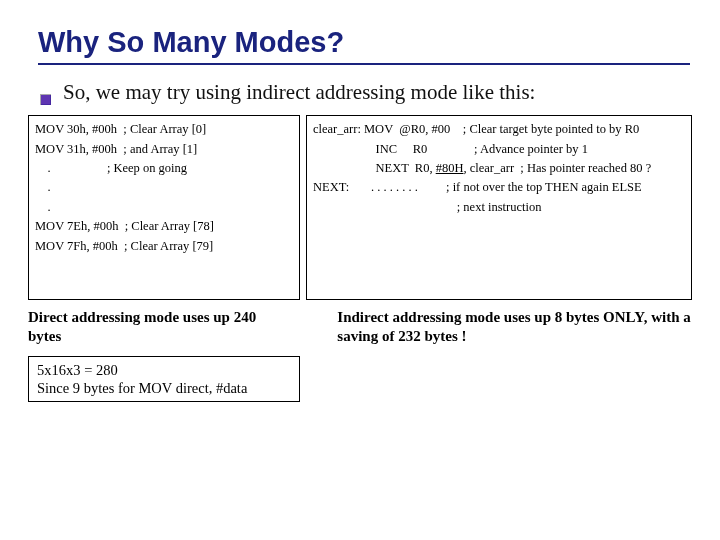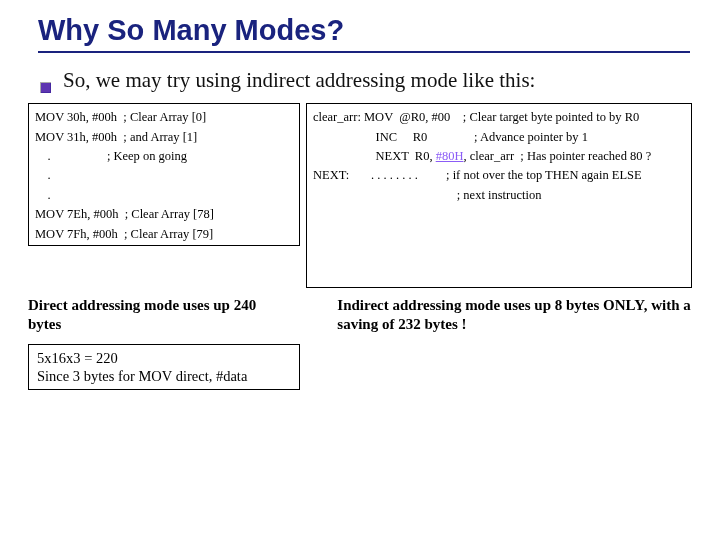--- a/index.html
+++ b/index.html
@@ -22,20 +22,21 @@
     padding-bottom: 4px;
     margin-bottom: 14px;
     margin-left: 12px;
     margin-right: 4px;
   }
   .title {
     font-family: Arial, Helvetica, sans-serif;
     font-size: 29px;
     font-weight: bold;
     color: #1a237e;
+    margin-top: 12px;
   }
   .intro-row {
     display: flex;
     align-items: flex-end;
     margin-left: 14px;
     margin-bottom: 10px;
   }
   .bullet {
     width: 11px;
     height: 11px;
@@ -57,28 +58,28 @@
   }
   .box {
     border: 1.5px solid #000;
     padding: 4px 6px;
     font-size: 12.5px;
     line-height: 1.55;
     font-family: Georgia, serif;
   }
   .left-box {
     width: 272px;
-    height: 143px;
+    height: 185px;
   }
   .right-box {
     width: 386px;
     height: 185px;
   }
   .code-line { white-space: pre; }
-  .red { color: #8b5cf6; text-decoration: underline; }
+  .red { color: #000000; text-decoration: underline; }
   .caption-row {
     display: flex;
     gap: 22px;
     margin-top: 8px;
     margin-left: 2px;
   }
   .caption {
     font-size: 15px;
     font-weight: bold;
     line-height: 1.25;
@@ -127,17 +128,17 @@
       <div class="code-line">                                              ; next instruction</div>
     </div>
   </div>
 
   <div class="caption-row">
     <div class="caption caption-left">Direct addressing mode uses up 240 bytes</div>
     <div class="caption caption-right">Indirect addressing mode uses up 8 bytes ONLY, with a saving of 232 bytes !</div>
   </div>
 
   <div class="note-box">
-    <div>5x16x3 = 220</div>
-    <div>Since 3 bytes for  MOV direct, #data</div>
+    <div>5x16x3 = 280</div>
+    <div>Since 9 bytes for  MOV direct, #data</div>
   </div>
 
 </div>
 
 </body></html>

